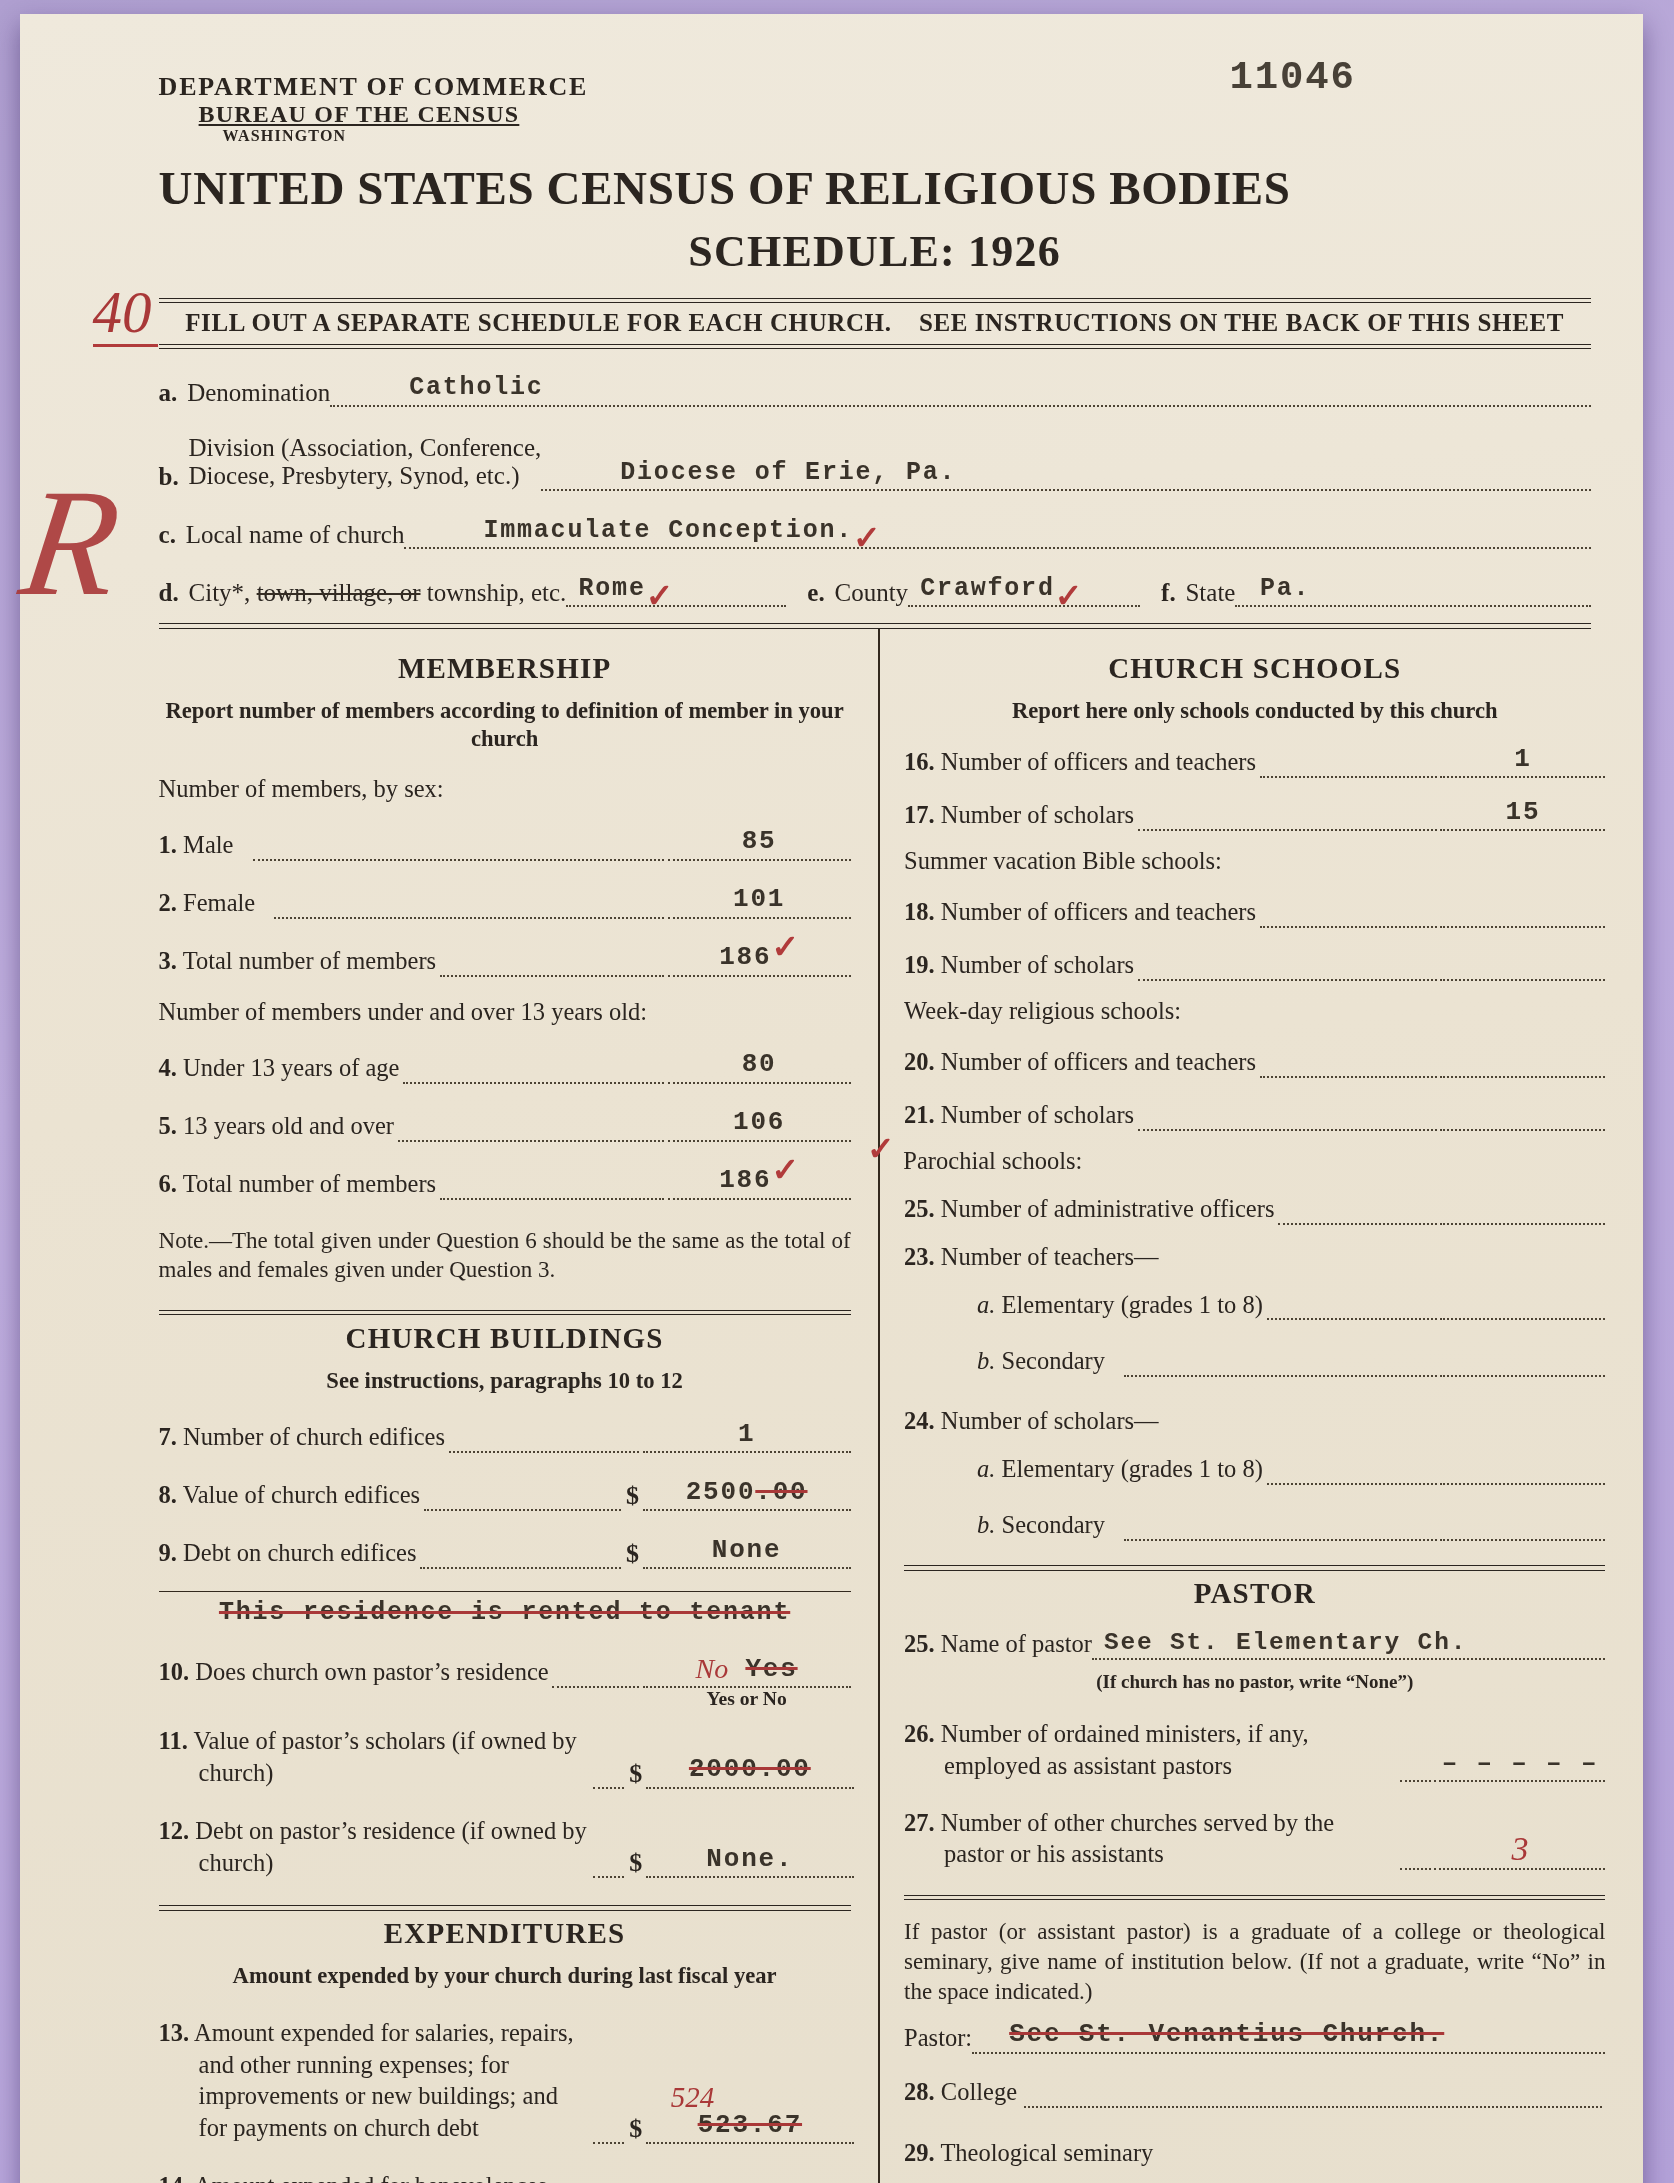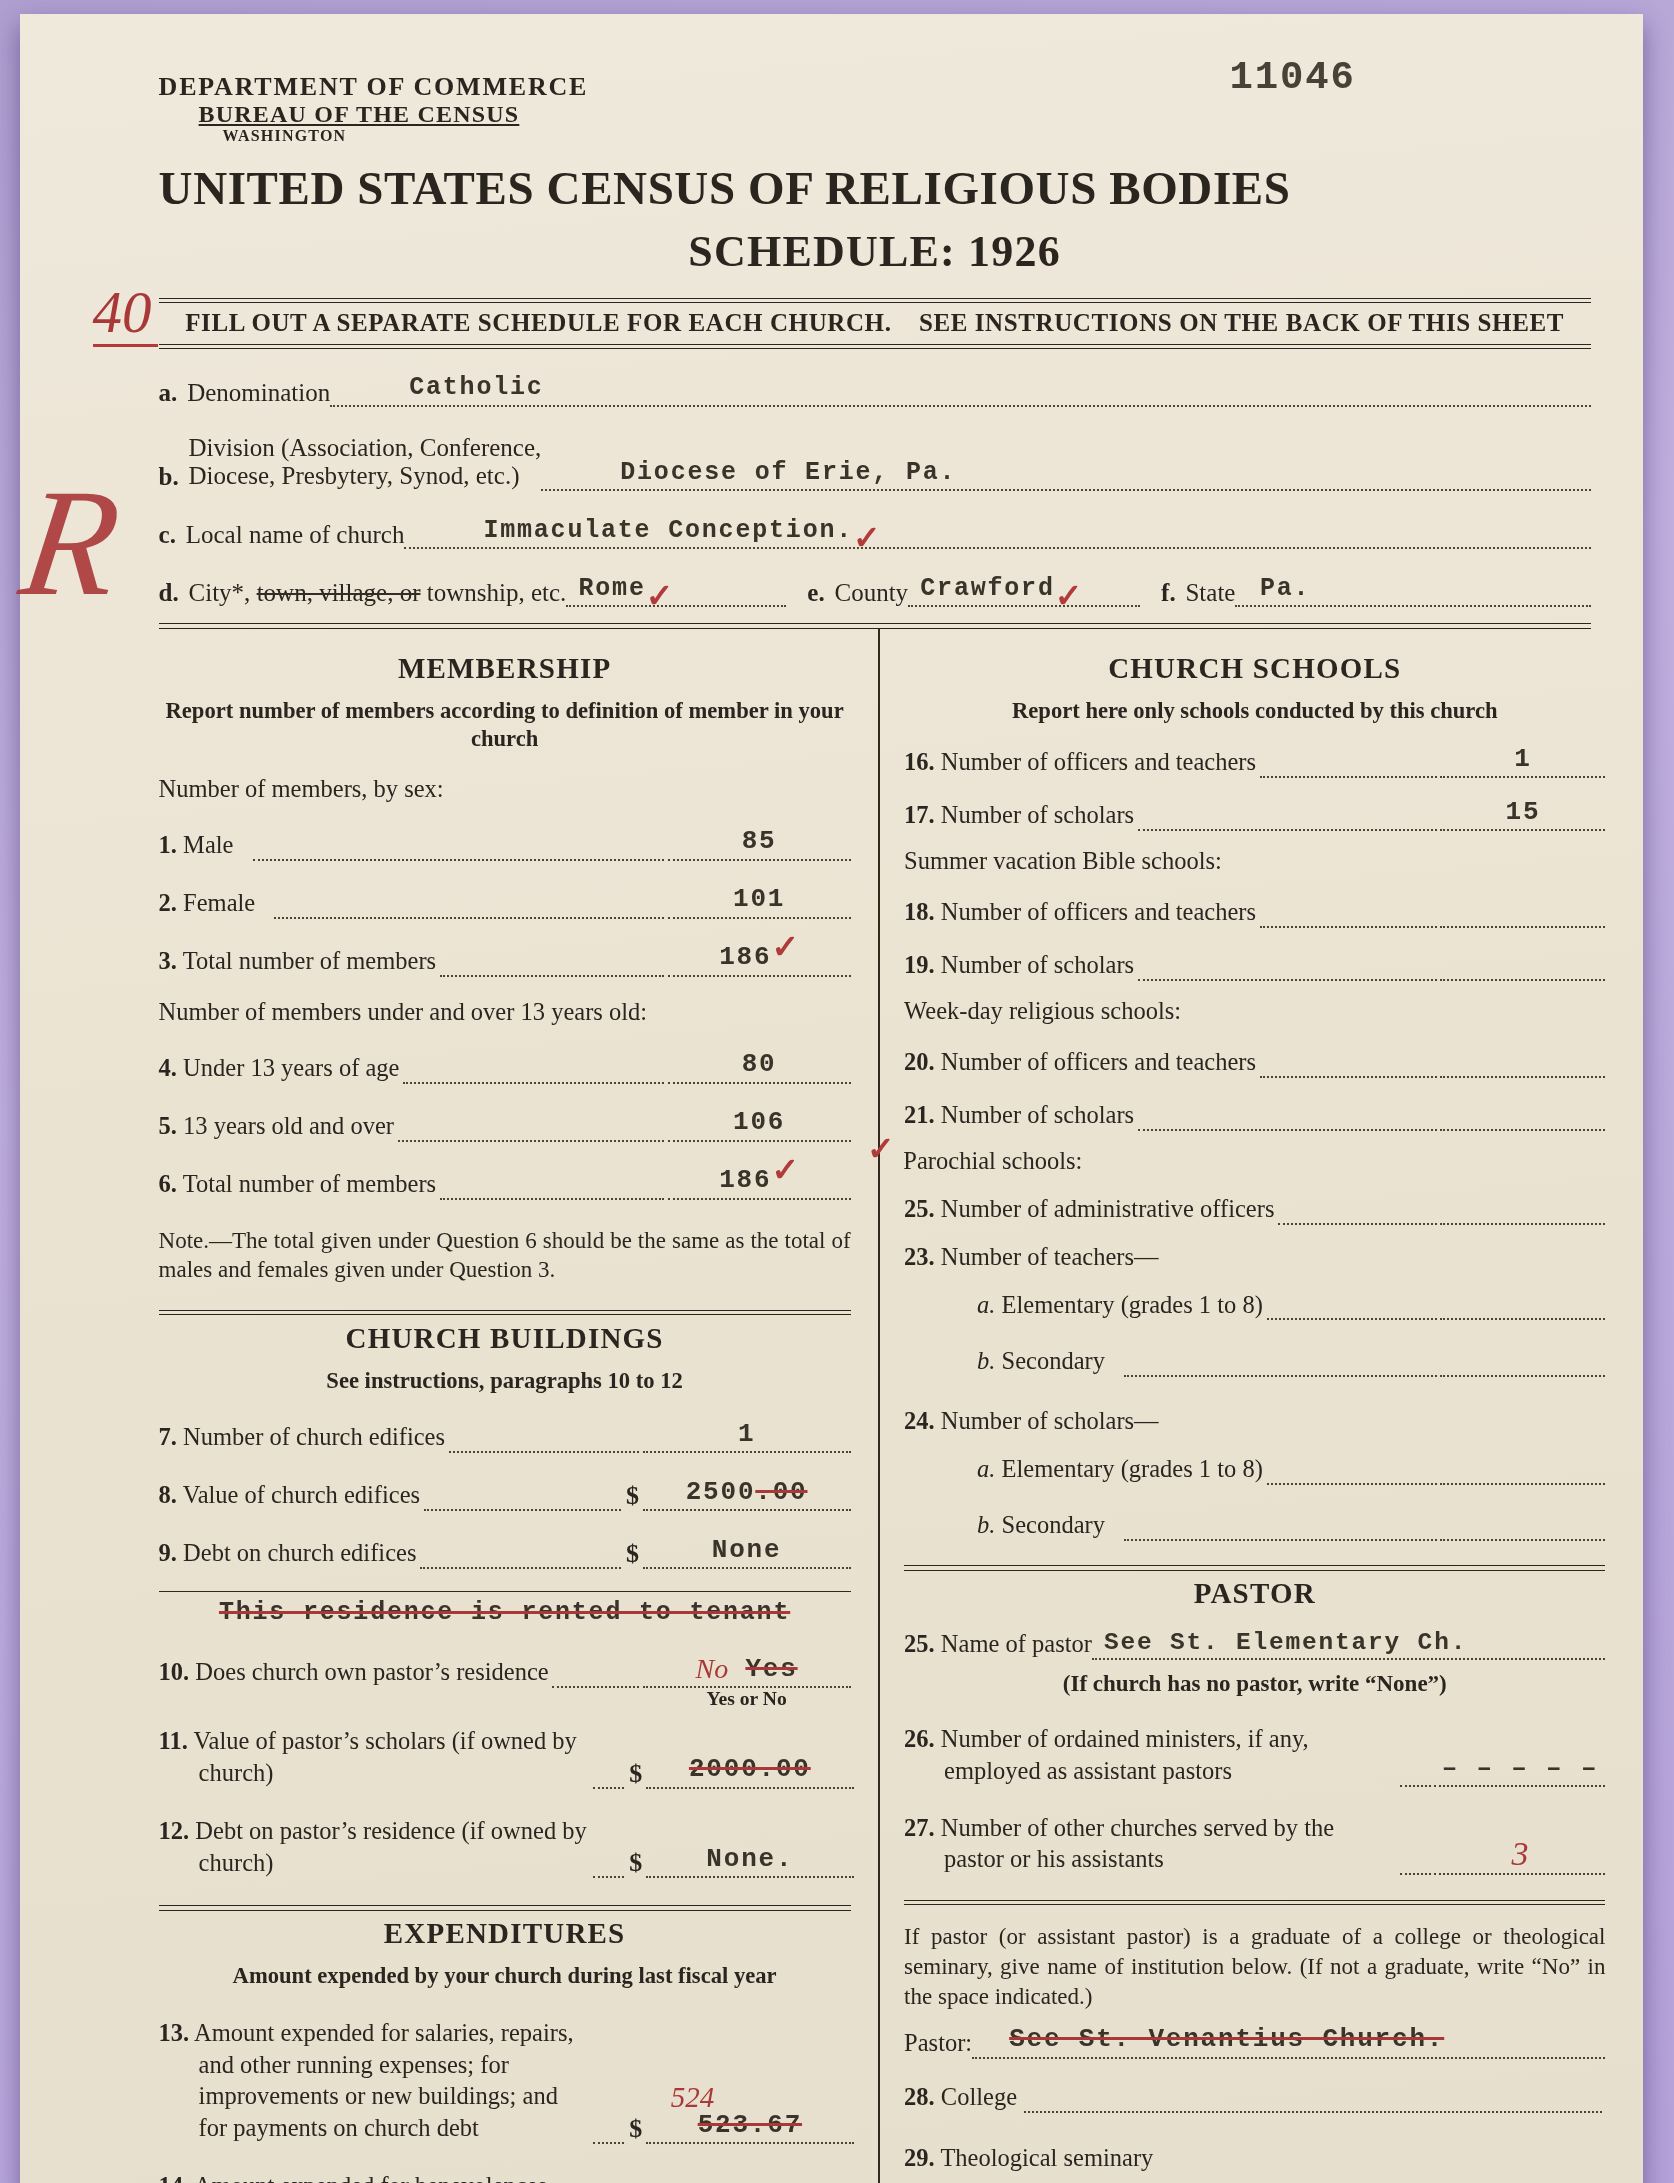--- a/index.html
+++ b/index.html
@@ -348,21 +348,21 @@
       <div class="ruledouble" style="margin-top:24.5px"></div>
 
       <div class="sect">PASTOR</div>
 
       <div class="q" style="margin-top:18.3px">
         <span class="qlabel"><span class="qnum">25.</span> <span>Name of pastor</span></span>
         <span class="fill">
             <span class="typed" style="margin-left:12.2px;font-size:24.5px">See St. Elementary Ch.</span>
           </span>
       </div>
-      <div class="sectsub" style="font-size:23px;margin-top:9.8px">(If church has no pastor, write “None”)</div>
+      <div class="sectsub" style="font-size:19px;margin-top:9.8px">(If church has no pastor, write “None”)</div>
 
       <div class="q wideq" style="margin-top:24.5px">
         <span class="qlabel" style="flex-basis:452px"><span class="qnum">26.</span> <span>Number of ordained ministers, if any, employed as assistant pastors</span></span>
         <span class="dots"></span>
         <span class="ans" style="width:171px"><span class="typed">– – – – –</span></span>
       </div>
       <div class="q wideq" style="margin-top:24.5px">
         <span class="qlabel" style="flex-basis:452px"><span class="qnum">27.</span> <span>Number of other churches served by the pastor or his assistants</span></span>
         <span class="dots"></span>
         <span class="ans" style="width:171px"><span class="hand red" style="font-size:34px">3</span></span>

